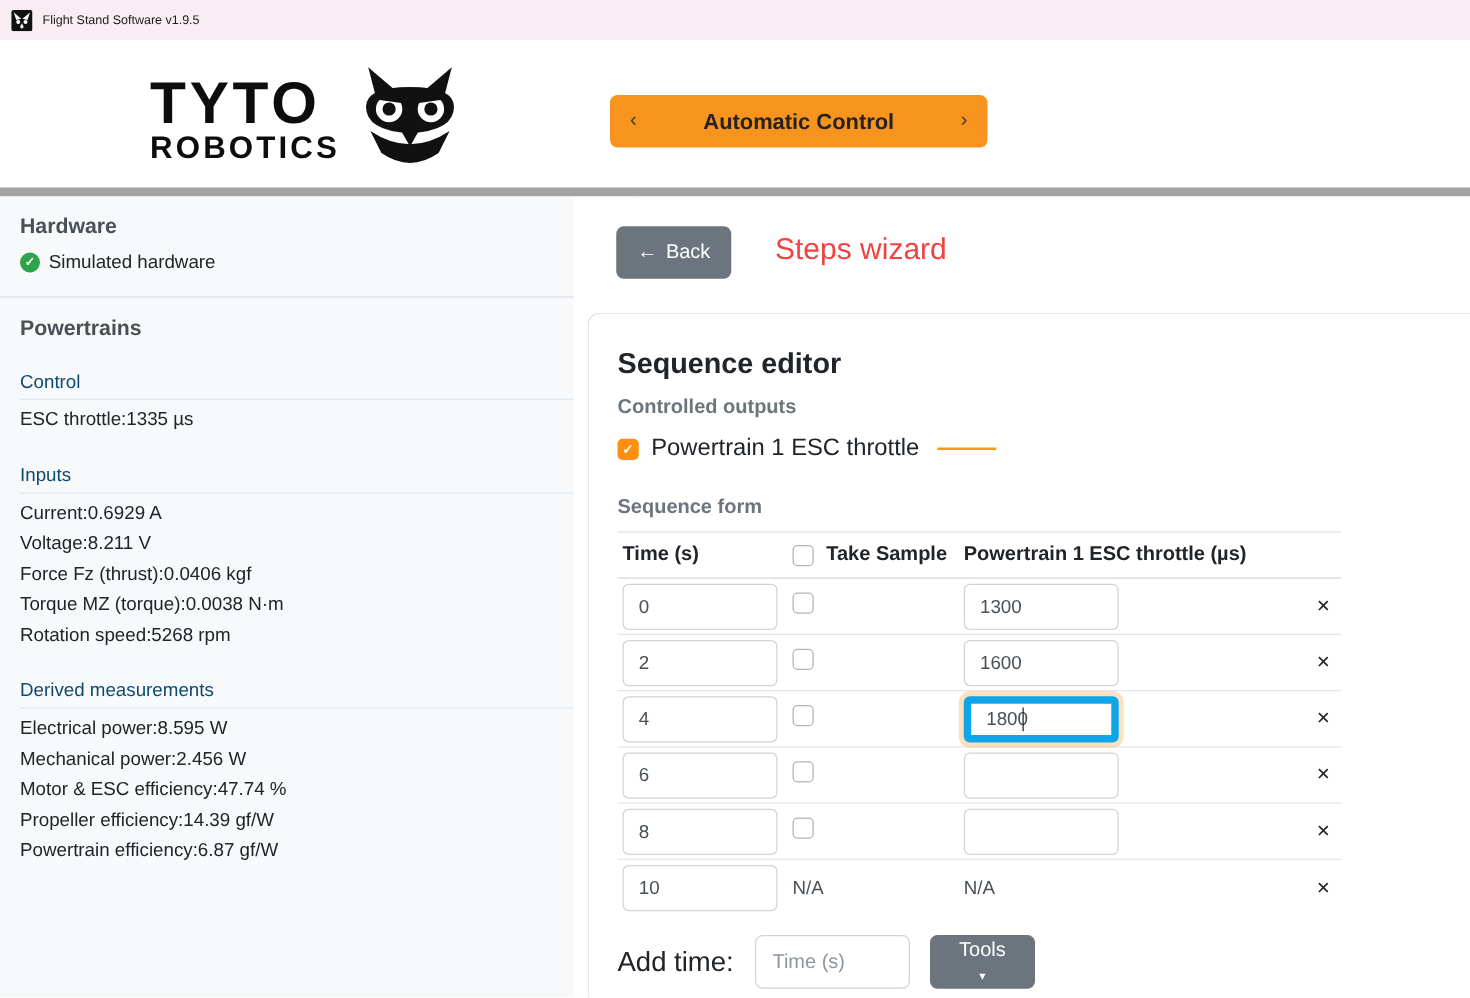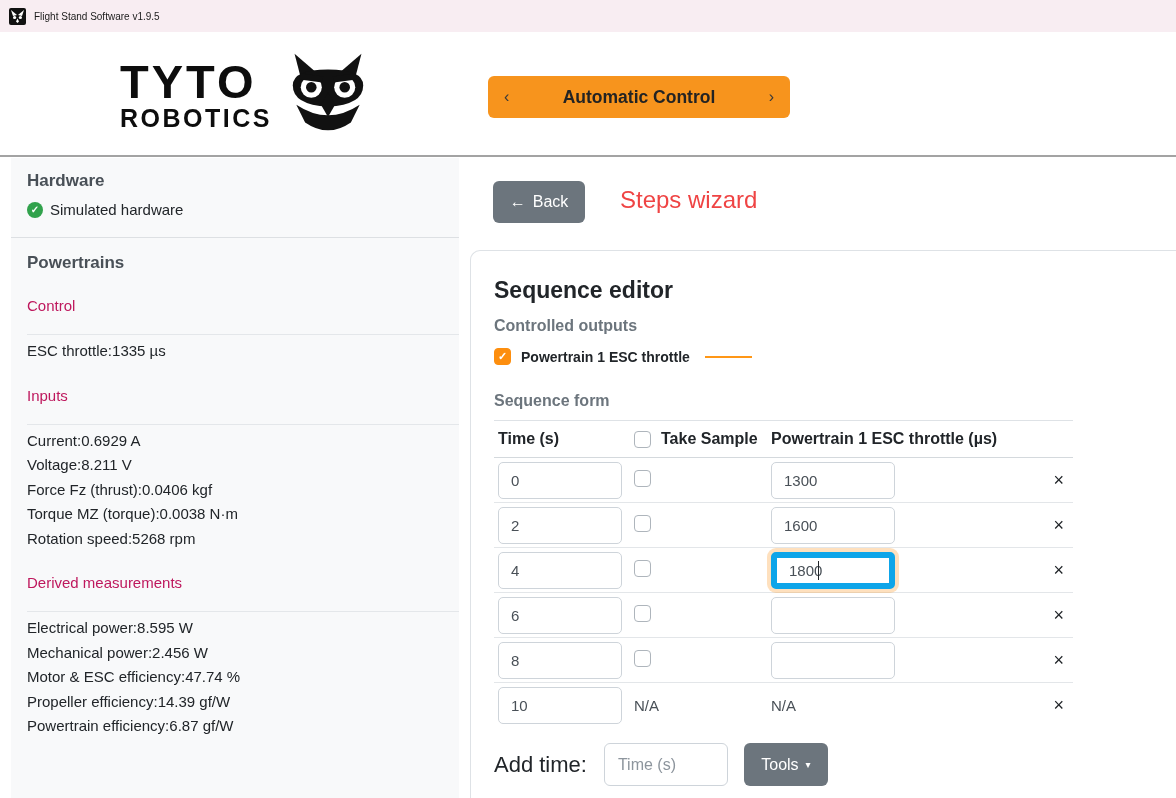--- a/index.html
+++ b/index.html
@@ -10,49 +10,49 @@
   }
   
   .titlebar {
     position:absolute; top:0; left:0; right:0; height:32px;
     background:#f8edf2; display:flex; align-items:center; padding-left:9px; gap:8px;
   }
   .titlebar-icon { width:17px; height:17px; flex:0 0 auto; }
   .titlebar-text { font-size:10px; color:#1b1b1b; }
 
   
-  .app-header { position:absolute; top:32px; left:0; right:0; height:125px; background:#fff; border-bottom:2px solid #a3a3a3; }
+  .app-header { position:absolute; top:32px; left:0; right:0; height:125px; background:#fff; border-bottom:7px solid #a3a3a3; }
   .logo { position:absolute; left:120px; top:18px; display:flex; align-items:center; gap:12px; }
   .logo-text { color:#0d0d0d; }
   .brand-top { font-size:47px; font-weight:900; letter-spacing:3px; line-height:0.95; }
   .brand-bottom { font-size:25px; font-weight:900; letter-spacing:2.5px; line-height:1.1; }
   .owl { width:88px; height:92px; }
   .nav-button {
     position:absolute; left:488px; top:44px; width:302px; height:42px;
     background:#f7941d; border:none; border-radius:6px; cursor:pointer;
     display:flex; align-items:center; padding:0 16px; color:#232323;
   }
   .nav-button .chev { font-size:16px; color:#3a3a3a; line-height:1; }
   .nav-button .nav-label { flex:1; text-align:center; font-size:17.5px; font-weight:700; color:#232323; }
 
   
   .sidebar {
-    position:absolute; top:158px; left:11px; bottom:0; width:509px;
+    position:absolute; top:158px; left:0; bottom:0; width:509px;
     background:#f8f9fa; border-right:1px solid #dee2e6;
   }
   .hw-section { height:80px; border-bottom:1px solid #dde0e3; padding:13px 16px 0 16px; }
   .side-heading { font-size:17px; font-weight:600; color:#495057; }
   .status-row { display:flex; align-items:center; gap:7px; margin-top:10px; font-size:15px; color:#212529; }
   .status-icon {
     width:16px; height:16px; border-radius:50%; background:#31a24c; color:#fff;
     font-size:10px; font-weight:700; display:flex; align-items:center; justify-content:center;
   }
   .pt-section-wrap { padding:15px 8px 0 16px; }
   .sub-label {
-    color:#be185d; font-size:15px; margin-top:23px; padding-bottom:20px;
+    color:#0c4a6e; font-size:15px; margin-top:23px; padding-bottom:5px;
     border-bottom:1px solid #e4e7ea;
   }
   .pt-section:first-child .sub-label { margin-top:24px; }
   .pt-section .rows { padding-top:4px; }
   .meas-row { display:flex; justify-content:flex-start; font-size:15px; line-height:24.5px; padding-right:99px; }
   .m-name { color:#212529; }
   .m-value { color:#212529; }
 
   
   .main { position:absolute; top:158px; left:459px; right:0; bottom:0; background:#fff; }
@@ -65,21 +65,21 @@
   .page-title { position:absolute; left:161px; top:28px; font-size:24px; font-weight:400; color:#ef4444; }
   .card {
     position:absolute; top:92px; left:11px; right:-2px; bottom:-2px;
     background:#fff; border:1px solid #dee2e6; border-right:none; border-bottom:none;
     border-top-left-radius:10px; padding:26px 0 0 23px;
   }
   .seq-title { font-size:23px; font-weight:600; color:#212529; }
   .gray-subhead { font-size:16px; font-weight:700; color:#6c757d; }
   .controlled-head { margin-top:13px; }
   .output-row { display:flex; align-items:center; gap:10px; margin-top:13px; }
-  .output-label { font-size:14px; color:#212529;font-weight:bold; }
+  .output-label { font-size:19px; color:#212529; }
   .legend-line { width:47px; height:2px; background:#ff9716; margin-left:5px; }
   .form-head { margin-top:27px; }
 
   
   .checkbox {
     width:17px; height:17px; border:1px solid #aeb5bc; border-radius:4px; background:#fff;
     display:inline-flex; align-items:center; justify-content:center; cursor:pointer; flex:0 0 auto;
     font-size:11px; font-weight:700; color:transparent;
   }
   .checkbox.checked { background:#fd8e0e; border-color:#fd8e0e; color:#fff; }
@@ -114,21 +114,21 @@
   .add-row { display:flex; align-items:center; margin-top:15px; }
   .add-label { font-size:22px; color:#212529; }
   .add-input {
     width:124px; height:43px; border:1px solid #ced4da; border-radius:6px;
     padding:0 13px; font-size:16px; color:#495057; font-family:inherit; outline:none; margin-left:17px;
   }
   .add-input::placeholder { color:#8d959d; }
   .tools-button {
     margin-left:16px; width:84px; height:43px; background:#6c757d; color:#fff; border:none;
     border-radius:6px; font-size:16px; font-family:inherit; cursor:pointer;
-    display:flex; align-items:center; justify-content:center; gap:7px;
+    display:flex; align-items:center; justify-content:center; gap:7px;flex-direction:column;
   }
   .tools-caret { font-size:10px; line-height:1; }
 </style>
 </head>
 <body>
 
 <div class="titlebar">
   <svg class="titlebar-icon" viewBox="0 0 17 17">
     <rect x="0" y="0" width="17" height="17" rx="2" fill="#111"></rect>
     <polygon points="2,2 8,7 4,8" fill="#fff"></polygon>

